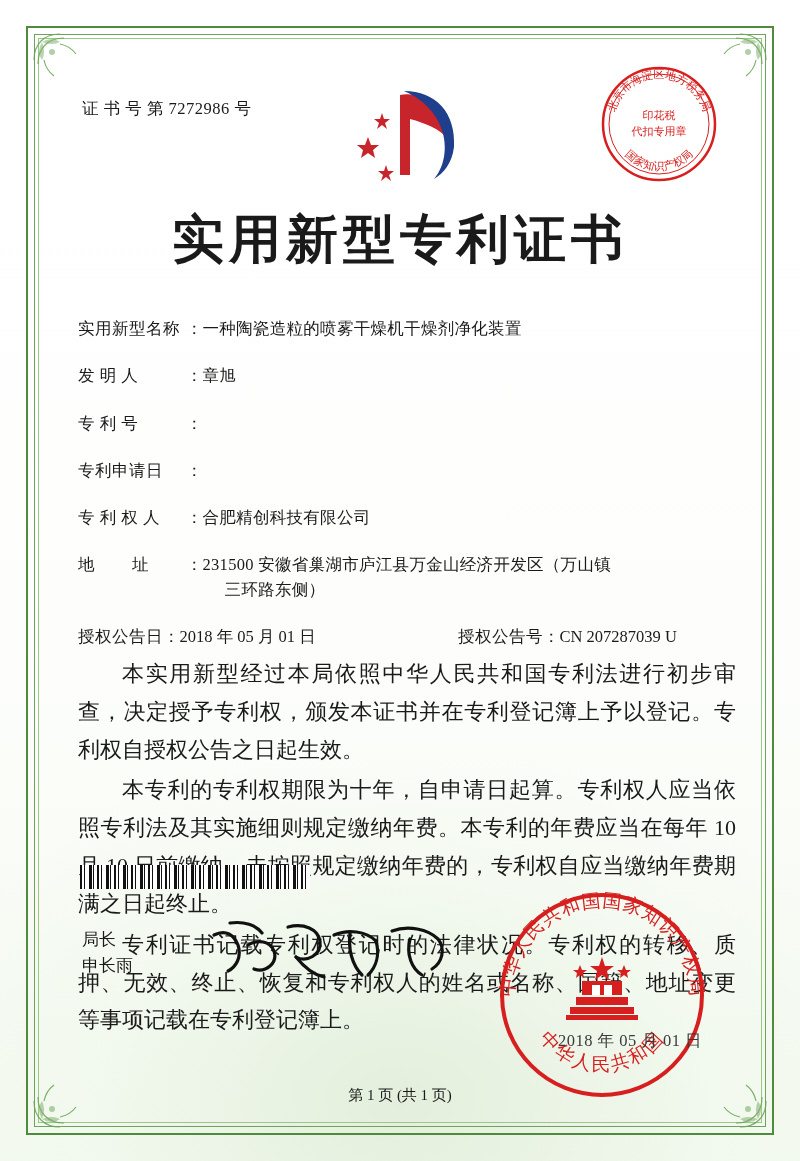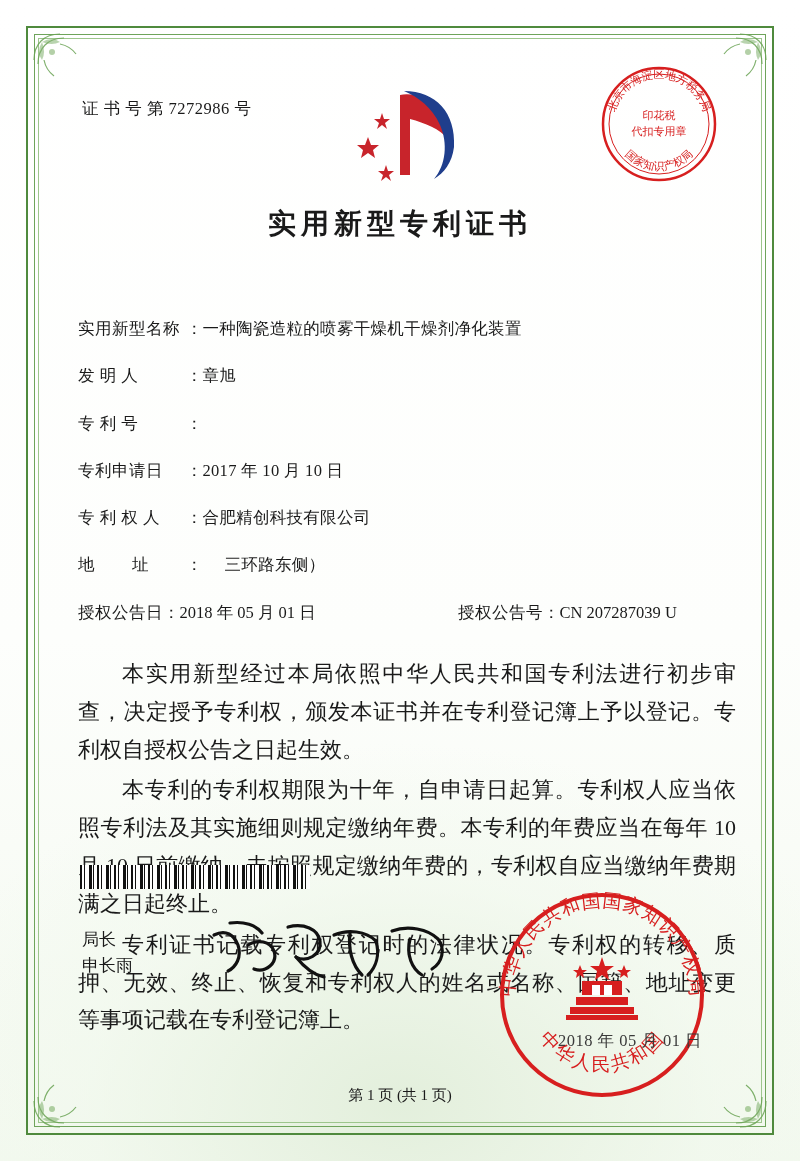--- a/index.html
+++ b/index.html
@@ -82,21 +82,21 @@
     width: 126px;
     height: 126px;
   }
   .seal-top svg { width:100%; height:100%; display:block; }
 
   .doc-title {
     position: absolute;
     top: 150px;
     left: 0; right: 0;
     text-align: center;
-    font-size: 28px;
+    font-size: 52px;
     font-weight: bold;
     letter-spacing: 5px;
     font-family: "Liberation Serif", "DejaVu Serif", serif;
   }
 
   .fields {
     position: absolute;
     top: 262px;
     left: 18px;
     right: 10px;
@@ -319,33 +319,33 @@
       </div>
 
       <div class="field-row">
         <div class="field-label">专 利 号</div>
         <div class="field-colon">：</div>
       </div>
 
       <div class="field-row">
         <div class="field-label">专利申请日</div>
         <div class="field-colon">：</div>
-        <div class="field-value">2017 年 10 月 10 日</div>
       </div>
 
       <div class="field-row">
         <div class="field-label">专 利 权 人</div>
         <div class="field-colon">：</div>
         <div class="field-value">合肥精创科技有限公司</div>
       </div>
 
       <div class="field-row">
         <div class="field-label">地        址</div>
         <div class="field-colon">：</div>
         <div class="field-value">
+          <span>231500  安徽省巢湖市庐江县万金山经济开发区（万山镇</span>
           <span class="l2">三环路东侧）</span>
         </div>
       </div>
 
       <div class="row-two">
         <div class="half left">
           <span class="lbl">授权公告日</span>
           <span>：</span>
           <span>2018 年 05 月 01 日</span>
         </div>

